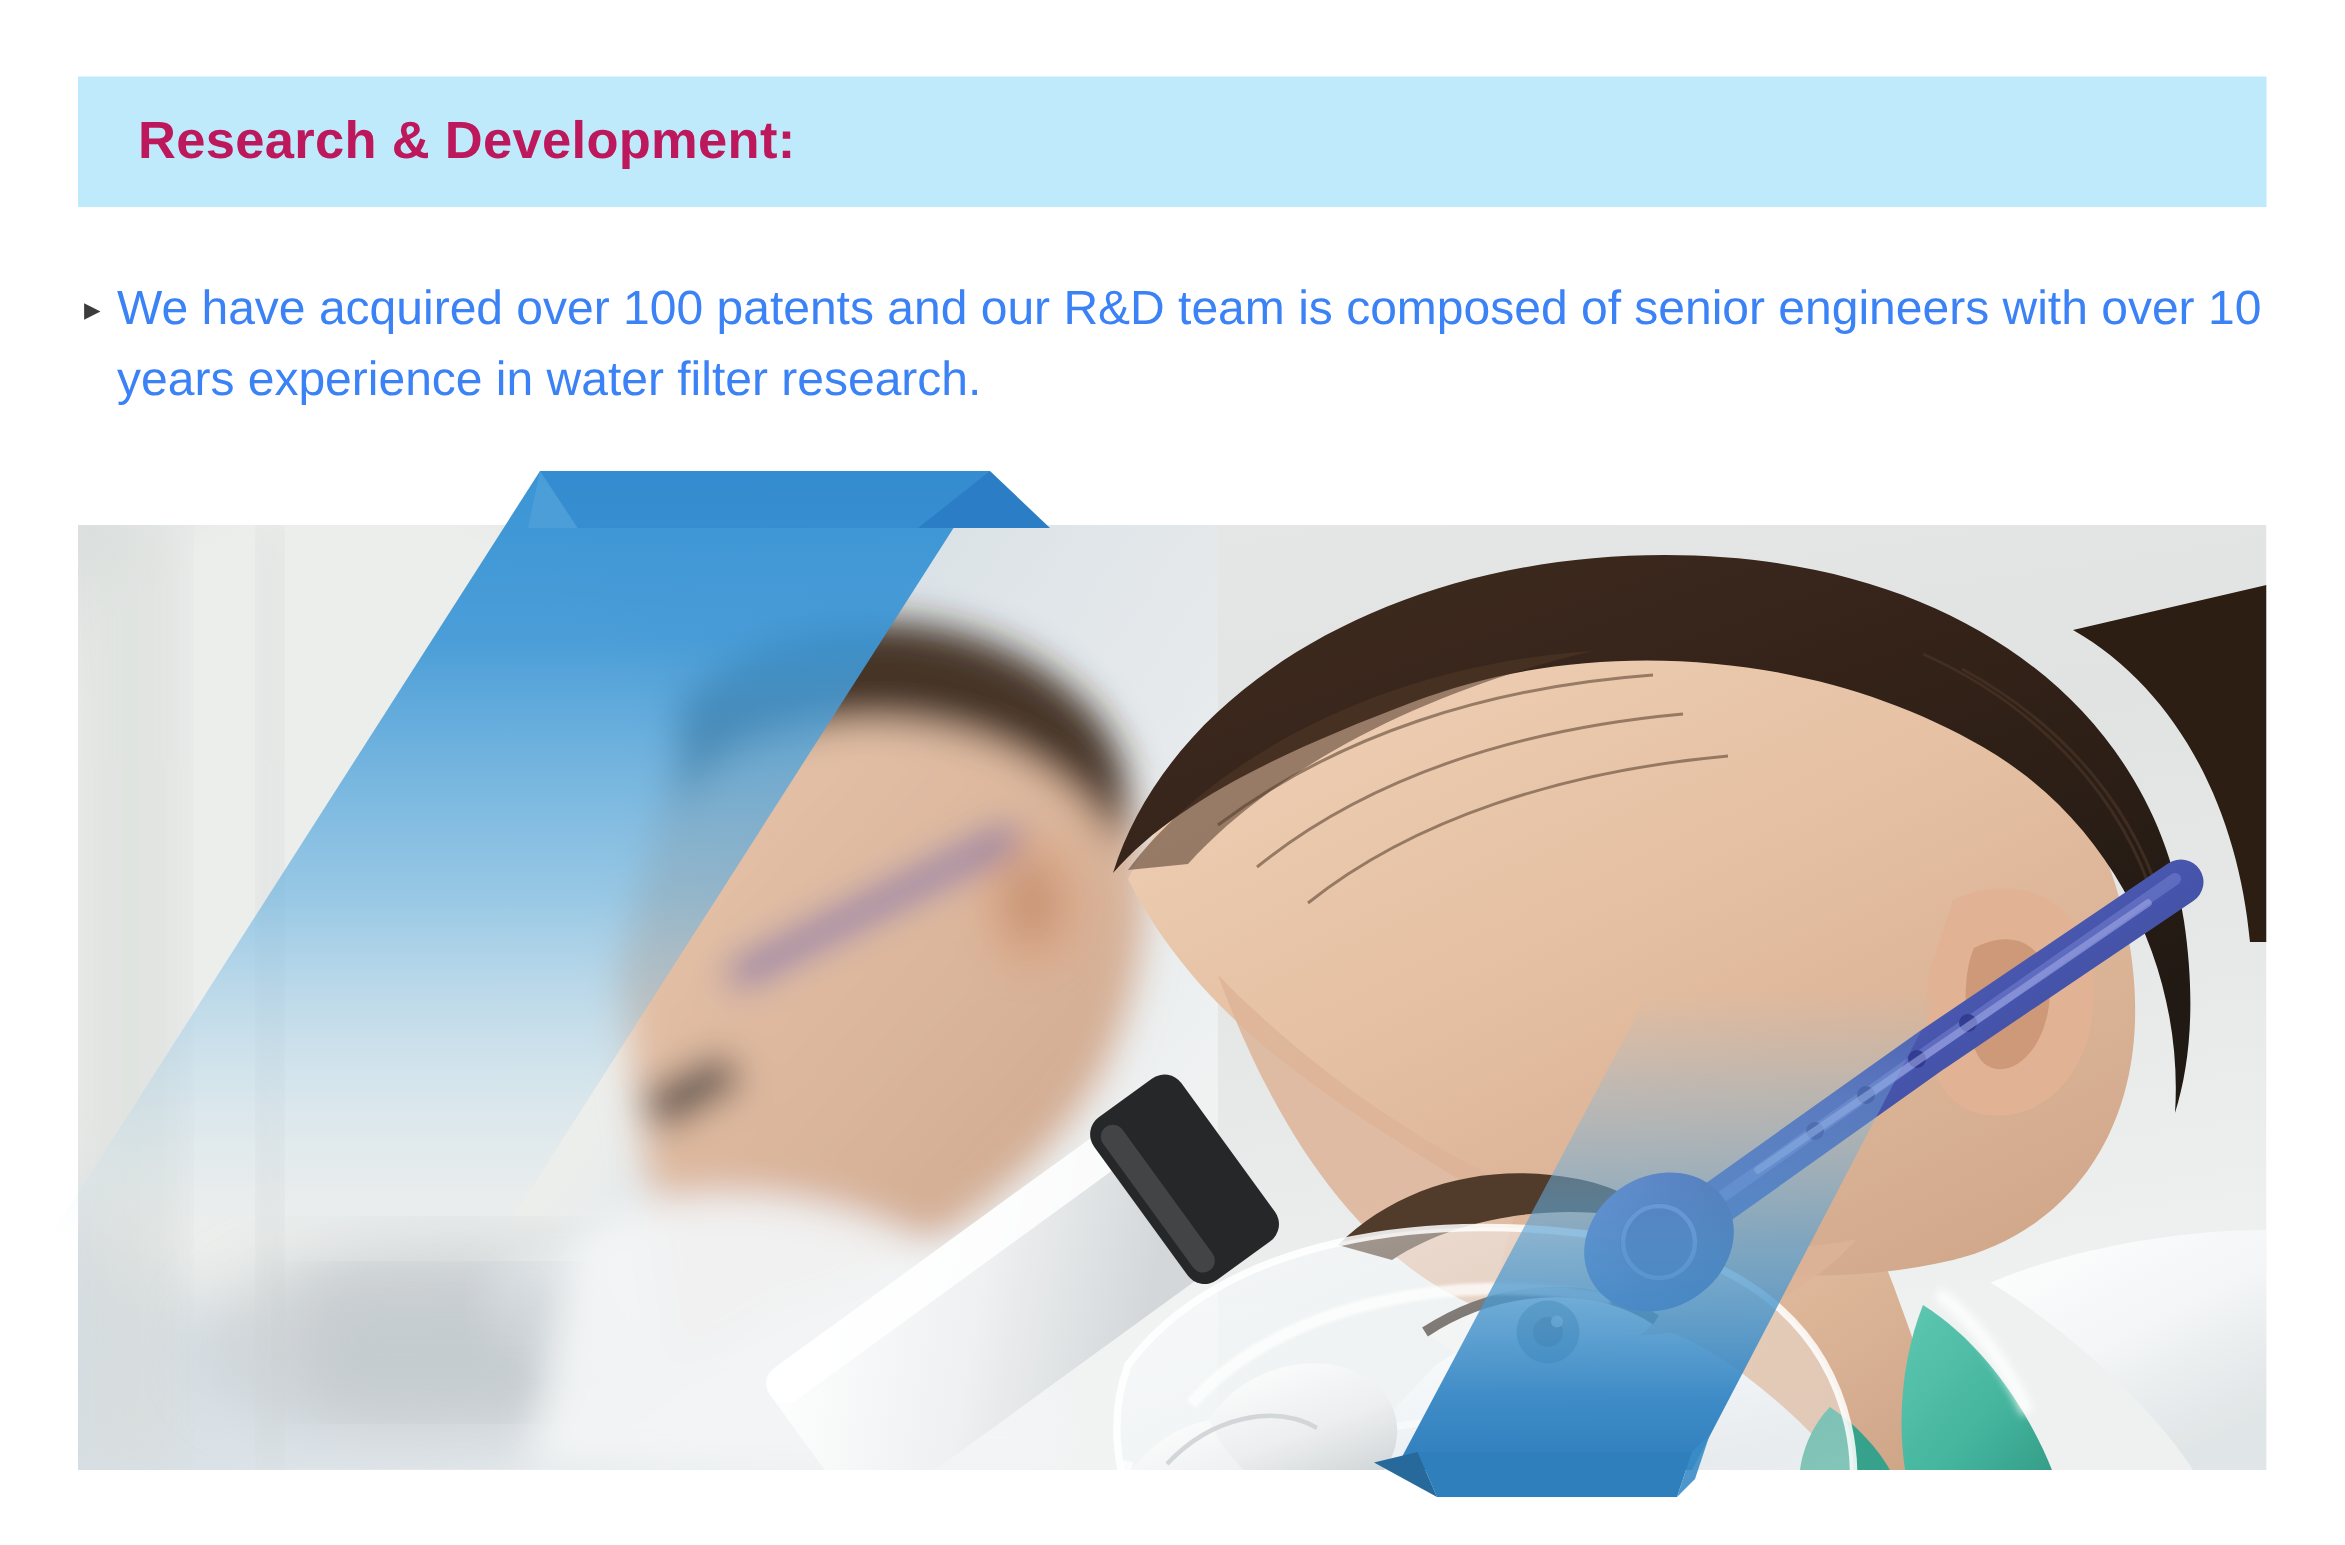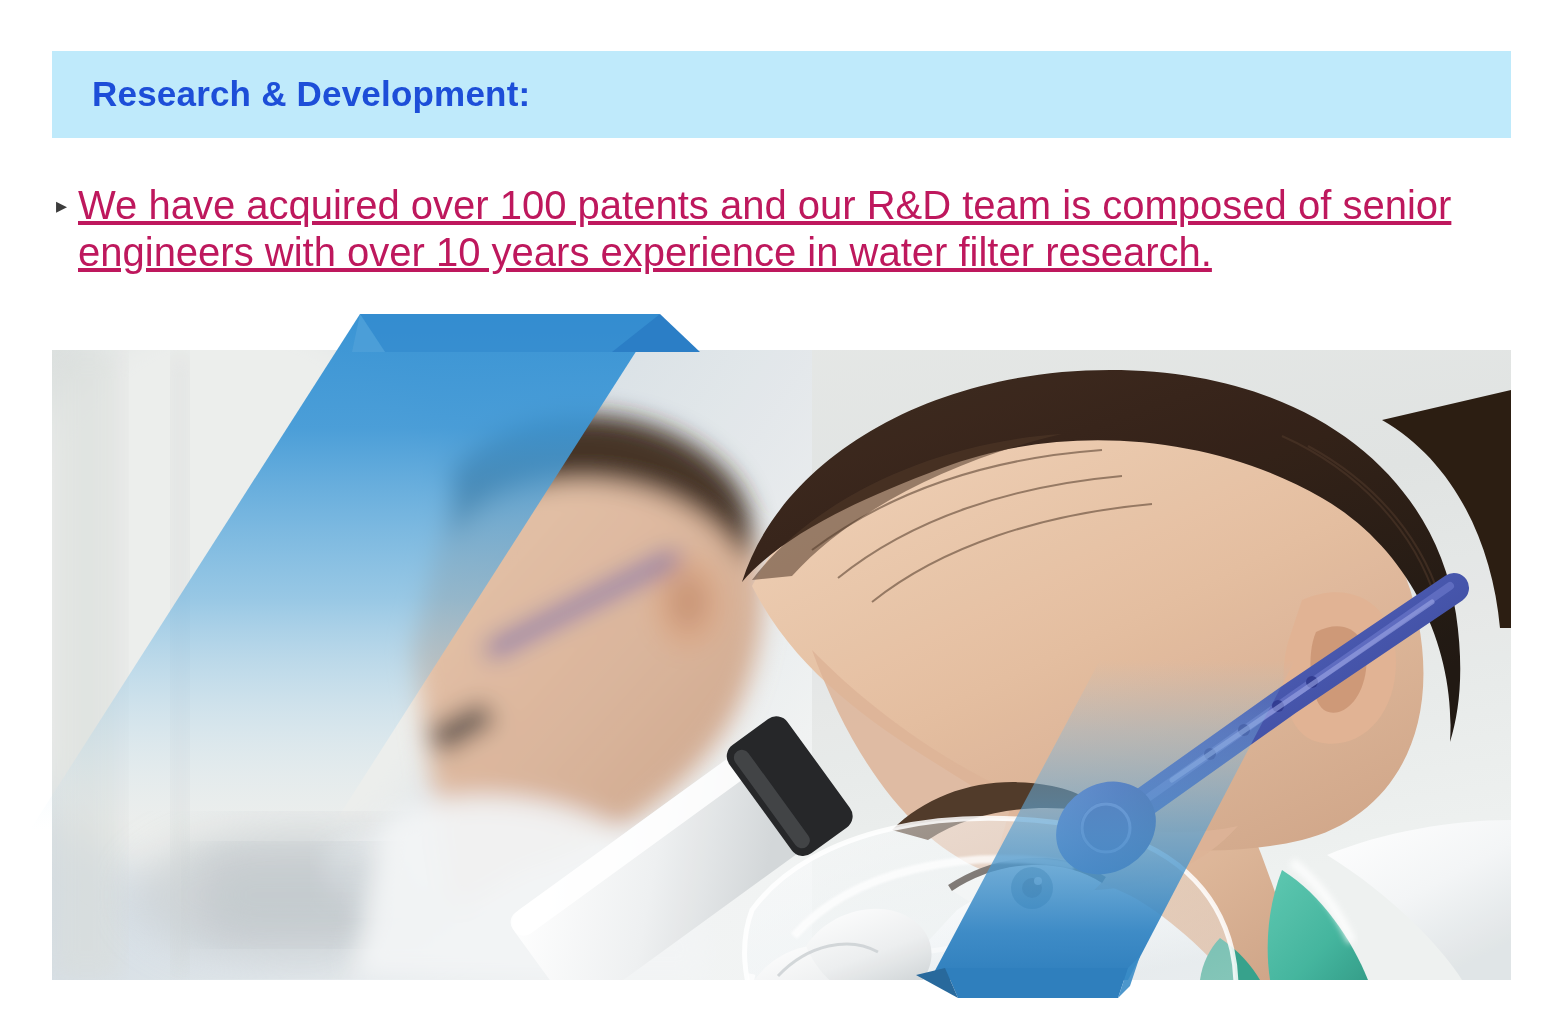--- a/index.html
+++ b/index.html
@@ -23,21 +23,21 @@
     width: 1459px;
     height: 87px;
     background: #bfeafb;
   }
   .header-title {
     position: absolute;
     left: 92px;
     top: 71px;
     font-size: 35px;
     font-weight: bold;
-    color: #1d4ed8;
+    color: #be185d;
     letter-spacing: 0.2px;
     line-height: 45px;
   }
 
   
   .body-block {
     position: absolute;
     left: 56px;
     top: 182px;
     width: 1460px;
@@ -49,25 +49,24 @@
   .bullet-glyph {
     flex: 0 0 auto;
     width: 22px;
     color: #3c3c3c;
     font-size: 22px;
     line-height: 46px;
     padding-top: 1px;
   }
   .bullet-text {
     flex: 1 1 auto;
-    font-size: 40px;
+    font-size: 32px;
     line-height: 47px;
-    color: #be185d;
+    color: #3b82f6;
     white-space: pre-line;
-    text-decoration: underline;
   }
 
   
   .photo-stage {
     position: absolute;
     left: 52px;
     top: 350px;
     width: 1459px;
     height: 630px;
   }

